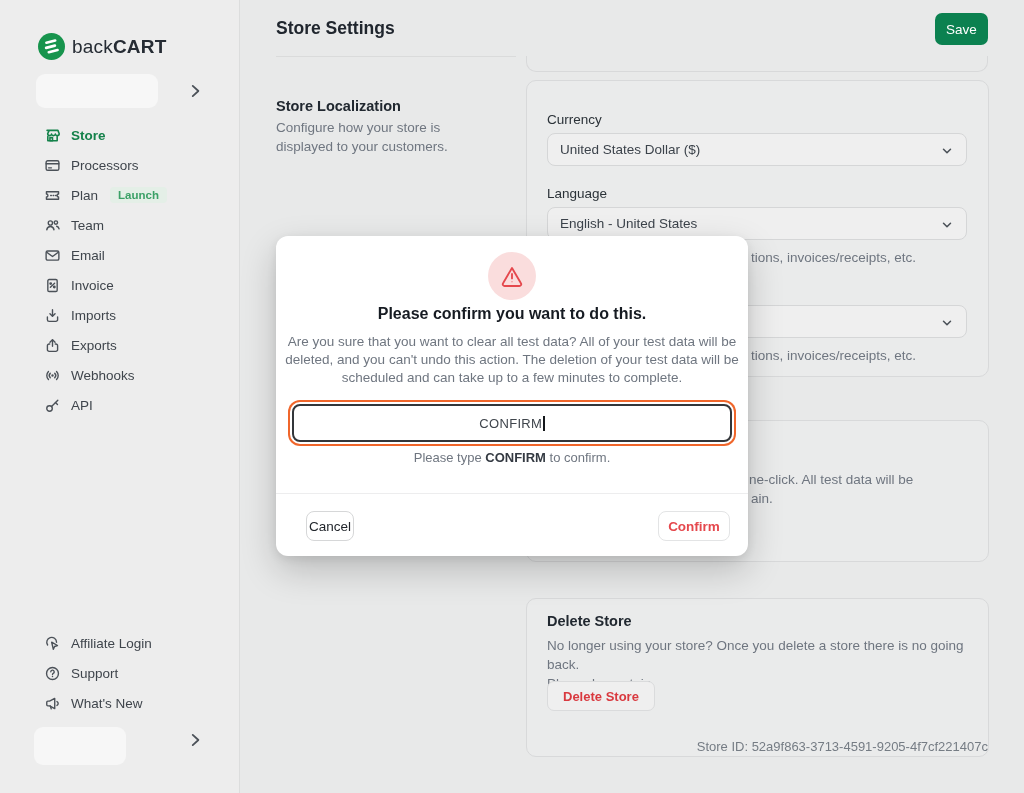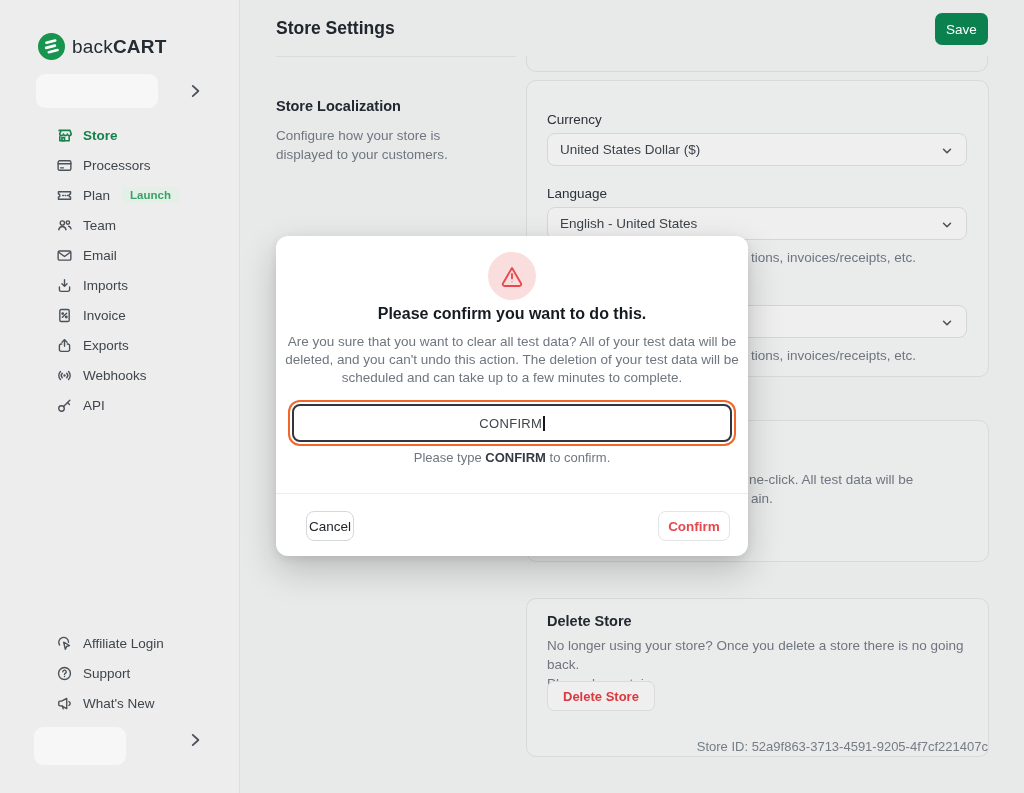--- a/index.html
+++ b/index.html
@@ -17,21 +17,21 @@
   }
   .logo { position:absolute; left:38px; top:33px; display:flex; align-items:center; gap:7px; }
   .logo-text { font-size:19px; color:#262c34; letter-spacing:.2px; }
   .logo-text b { font-weight:800; }
   .redact-box {
     position:absolute; background:rgba(250,250,250,.75); border-radius:9px;
   }
   .chev-btn { position:absolute; width:18px; height:18px; cursor:pointer; }
   .nav { position:absolute; left:0; top:120px; width:240px; }
   .nav-item {
-    height:30px; display:flex; align-items:center; padding-left:56px; gap:10px;
+    height:30px; display:flex; align-items:center; padding-left:44px; gap:10px;
     font-size:13.5px; color:#3f454c; cursor:pointer;
   }
   .nav-item .ic { width:17px; height:17px; flex:0 0 17px; display:flex; align-items:center; }
   .nav-item.active { color:#15824b; font-weight:700; }
   .badge {
     background:#e4efe7; color:#3ba167; font-size:11.5px; font-weight:600;
     padding:2px 8px; border-radius:4px; margin-left:2px;
   }
   .nav-footer { position:absolute; left:0; top:628px; width:240px; }
   svg.stroke { fill:none; stroke:#4b5158; stroke-width:1.3; stroke-linecap:round; stroke-linejoin:round; }
@@ -48,21 +48,21 @@
   .prev-card-frag {
     position:absolute; left:286px; top:56px; width:462px; height:16px;
     border:1px solid #d8d9da; border-top:none; border-radius:0 0 10px 10px;
   }
   .prev-left-line { position:absolute; left:36px; top:56px; width:240px; height:1px; background:#dadbdb; }
 
   .section-heading { font-size:14.5px; font-weight:700; color:#212830; }
   .muted { font-size:13.5px; color:#6f7680; line-height:19px; }
 
   .loc-left { position:absolute; left:36px; top:98px; width:215px; }
-  .loc-left .section-heading { margin-bottom:12px; }
+  .loc-left .section-heading { margin-bottom:4px; }
 
   .card {
     position:absolute; left:286px; width:463px;
     background:#eaebeb; border:1px solid #d8d9da; border-radius:10px;
   }
   .card-loc { top:80px; height:297px; }
   .card-test { top:420px; height:142px; }
   .card-delete { top:598px; height:159px; }
 
   .field-label { position:absolute; font-size:13.5px; color:#2b3238; }
@@ -189,37 +189,37 @@
           <svg class="stroke" width="17" height="17" viewBox="0 0 16 16">
             <rect x="2" y="3.8" width="12" height="8.6" rx="1.4"></rect>
             <polyline points="2.6,5 8,9 13.4,5"></polyline>
           </svg>
         </span>
         <span>Email</span>
       </div>
       <div class="nav-item">
         <span class="ic">
           <svg class="stroke" width="17" height="17" viewBox="0 0 16 16">
-            <path d="M8 2.5v6"></path>
-              <polyline points="5.6,6.3 8,8.7 10.4,6.3"></polyline>
-            <path d="M3.2 9.3v2.6A1.6 1.6 0 0 0 4.8 13.5h6.4a1.6 1.6 0 0 0 1.6-1.6V9.3"></path>
-          </svg>
-        </span>
-        <span>Imports</span>
-      </div>
-      <div class="nav-item">
-        <span class="ic">
-          <svg class="stroke" width="17" height="17" viewBox="0 0 16 16">
             <rect x="3.6" y="2.4" width="8.8" height="11.2" rx="1.2"></rect>
             <line x1="6" y1="9.7" x2="10" y2="5.9"></line>
             <circle cx="6.3" cy="6.2" r=".7"></circle>
               <circle cx="9.7" cy="9.4" r=".7"></circle>
           </svg>
         </span>
         <span>Invoice</span>
+      </div>
+      <div class="nav-item">
+        <span class="ic">
+          <svg class="stroke" width="17" height="17" viewBox="0 0 16 16">
+            <path d="M8 2.5v6"></path>
+              <polyline points="5.6,6.3 8,8.7 10.4,6.3"></polyline>
+            <path d="M3.2 9.3v2.6A1.6 1.6 0 0 0 4.8 13.5h6.4a1.6 1.6 0 0 0 1.6-1.6V9.3"></path>
+          </svg>
+        </span>
+        <span>Imports</span>
       </div>
       <div class="nav-item">
         <span class="ic">
           <svg class="stroke" width="17" height="17" viewBox="0 0 16 16">
             <path d="M8 8.7v-6"></path>
               <polyline points="5.6,4.9 8,2.5 10.4,4.9"></polyline>
             <path d="M5.4 6.6H4.8a1.6 1.6 0 0 0-1.6 1.6v3.7a1.6 1.6 0 0 0 1.6 1.6h6.4a1.6 1.6 0 0 0 1.6-1.6V8.2a1.6 1.6 0 0 0-1.6-1.6h-.6"></path>
           </svg>
         </span>
         <span>Exports</span>

